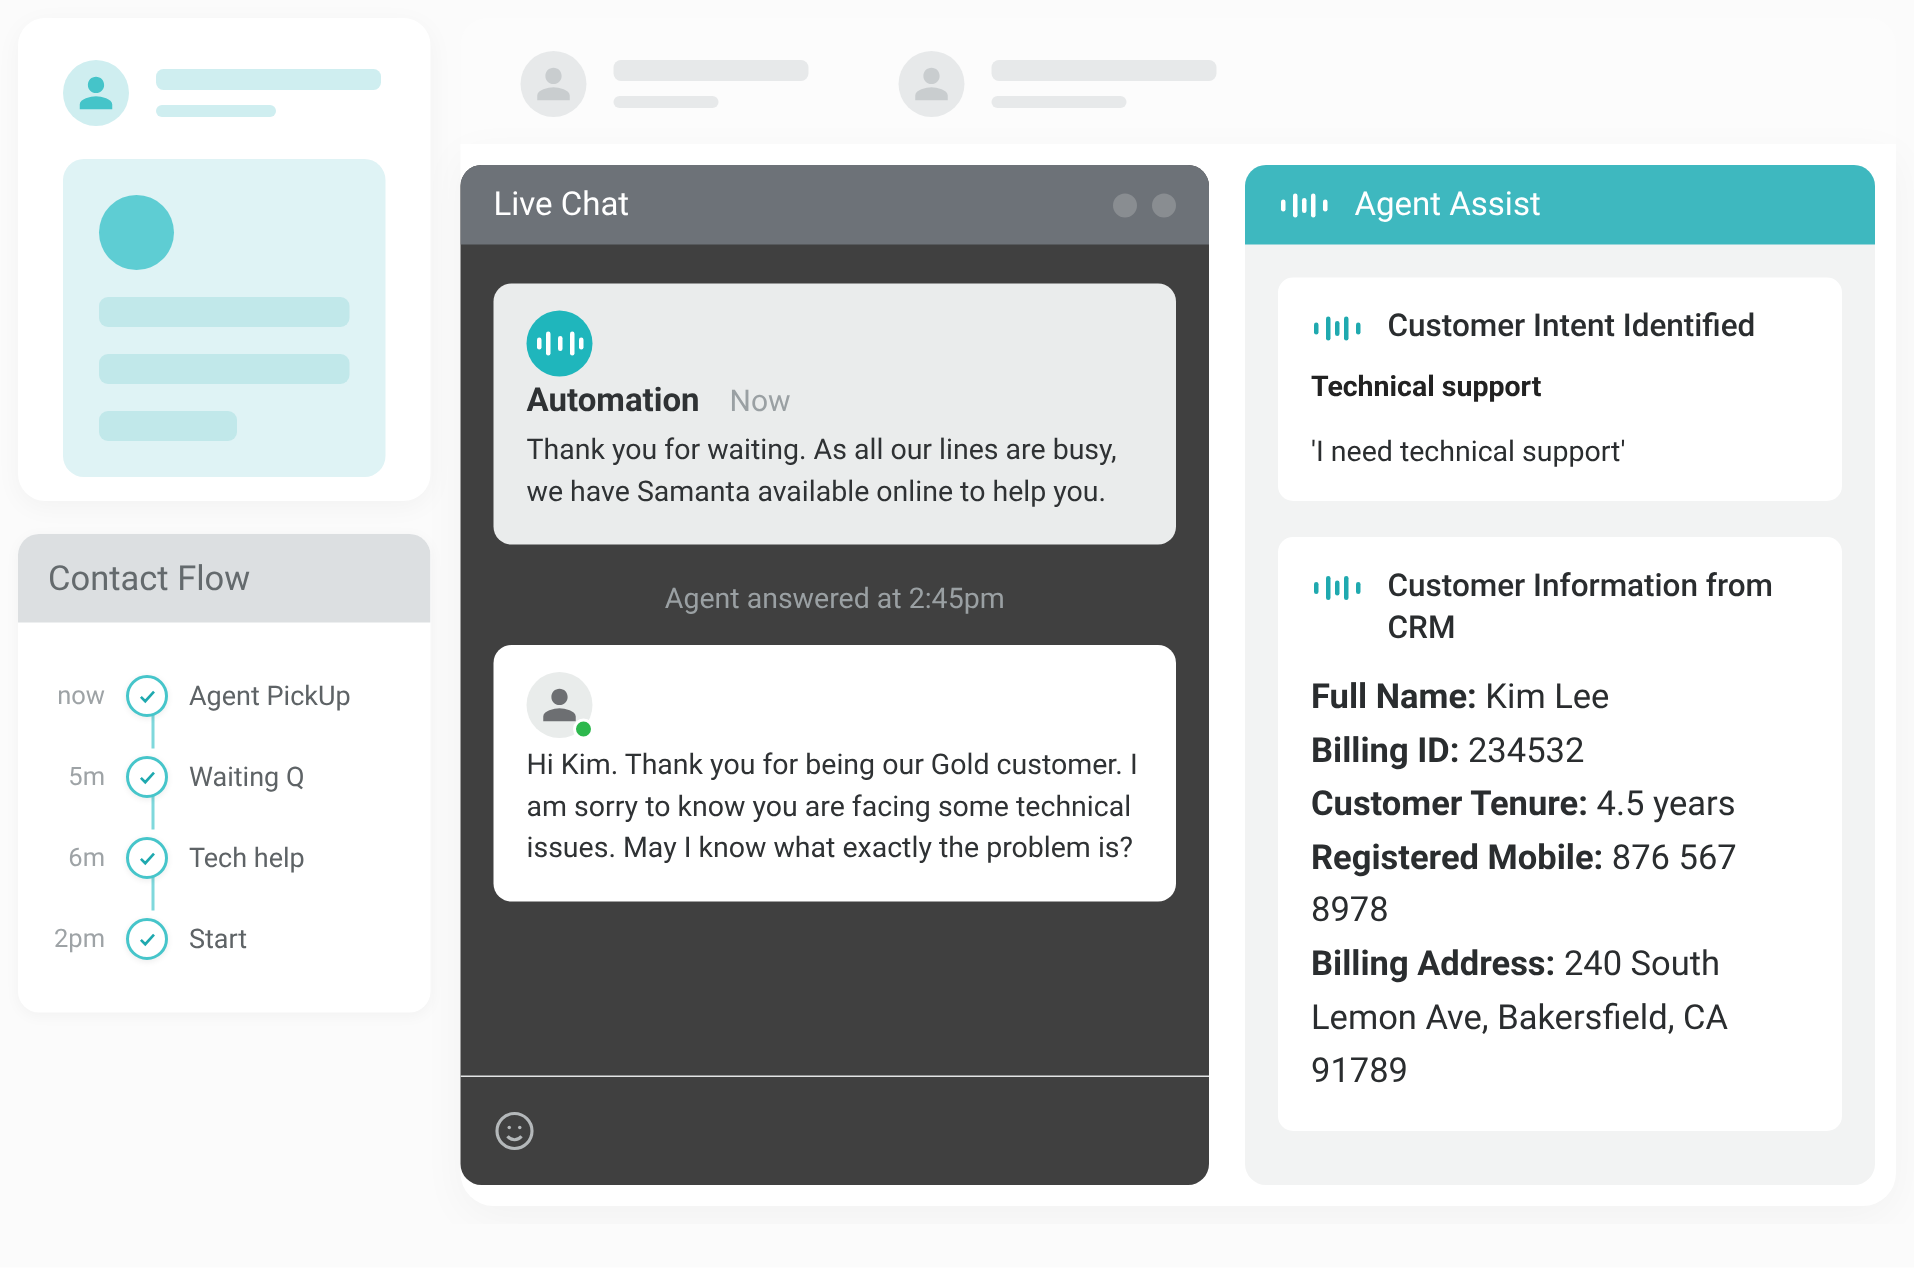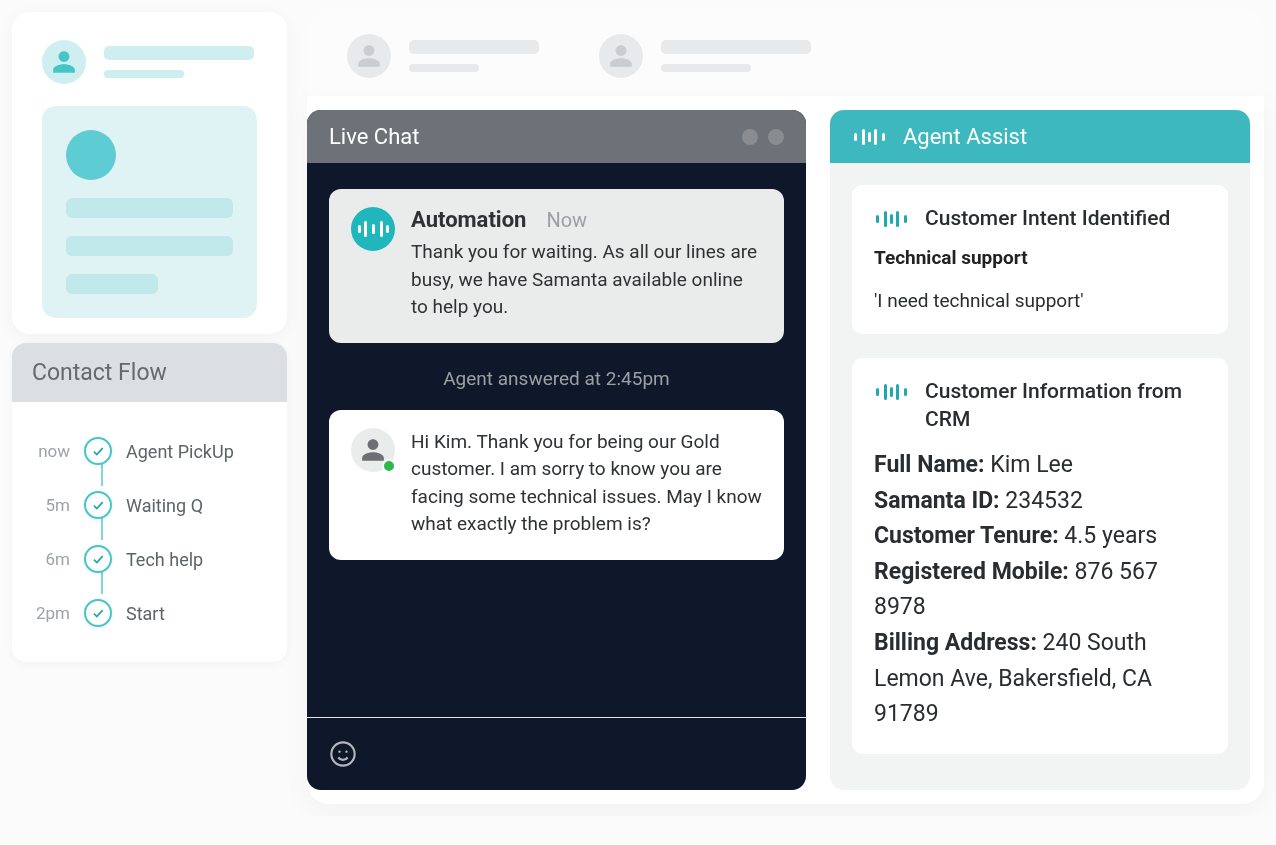--- a/index.html
+++ b/index.html
@@ -13,21 +13,21 @@
   .app {
     display: flex;
     gap: 20px;
     align-items: flex-start;
   }
   
   .left-col {
     width: 275px;
     display: flex;
     flex-direction: column;
-    gap: 9px;
+    gap: 22px;
   }
   .active-tab-card {
     background: #fff;
     border-radius: 18px;
     padding: 28px 30px 16px;
     box-shadow: 0 4px 18px rgba(0,0,0,0.04);
   }
   .active-tab-card .head {
     display:flex; align-items:center; gap:18px;
   }
@@ -132,21 +132,21 @@
     display:flex; gap:24px;
     padding:14px 14px 14px 0;
     background:#fff;
     border-radius:0 0 22px 22px;
     box-shadow: 0 8px 30px rgba(0,0,0,0.04);
   }
 
   
   .chat-panel {
     flex:1;
-    background:#0f172a;
+    background:#404040;
     border-radius:14px;
     display:flex; flex-direction:column;
     overflow:hidden;
     min-height:680px;
   }
   .chat-header {
     background:#6d7278;
     color:#fff;
     display:flex; align-items:center; justify-content:space-between;
     padding:14px 22px;
@@ -156,24 +156,25 @@
   .chat-header .dots span {
     width:16px; height:16px; border-radius:50%; background:#898d91;
   }
   .chat-body {
     flex:1;
     padding:26px 22px 10px;
     display:flex; flex-direction:column; gap:18px;
     overflow:auto;
   }
   .msg {
-    display:flex; gap:16px;
+    display:flex; gap:4px;
     background:#eaecec;
     border-radius:12px;
     padding:18px 22px 22px;
+    flex-direction:column;
   }
   .msg.agent { background:#fff; }
   .msg .msg-avatar {
     width:44px; height:44px; border-radius:50%;
     flex-shrink:0;
     background:#1fb6bc;
     display:flex; align-items:center; justify-content:center;
     color:#fff;
   }
   .msg.agent .msg-avatar {
@@ -450,21 +451,21 @@
               <span class="pulse-icon">
                 <span class="pulse-dot"></span>
                   <span></span>
                   <span></span>
                   <span></span>
                   <span class="pulse-dot"></span>
               </span>
               <h3>Customer Information from CRM</h3>
             </div>
             <div class="crm-line"><b>Full Name:</b> <span>Kim Lee</span></div>
-            <div class="crm-line"><b>Samanta ID:</b> <span>234532</span></div>
+            <div class="crm-line"><b>Billing ID:</b> <span>234532</span></div>
             <div class="crm-line"><b>Customer Tenure:</b> <span>4.5 years</span></div>
             <div class="crm-line"><b>Registered Mobile:</b> <span>876 567 8978</span></div>
             <div class="crm-line"><b>Billing Address:</b> <span>240 South Lemon Ave, Bakersfield, CA 91789</span></div>
           </div>
         </div>
       </div>
 
     </div>
   </div>
 </div>

